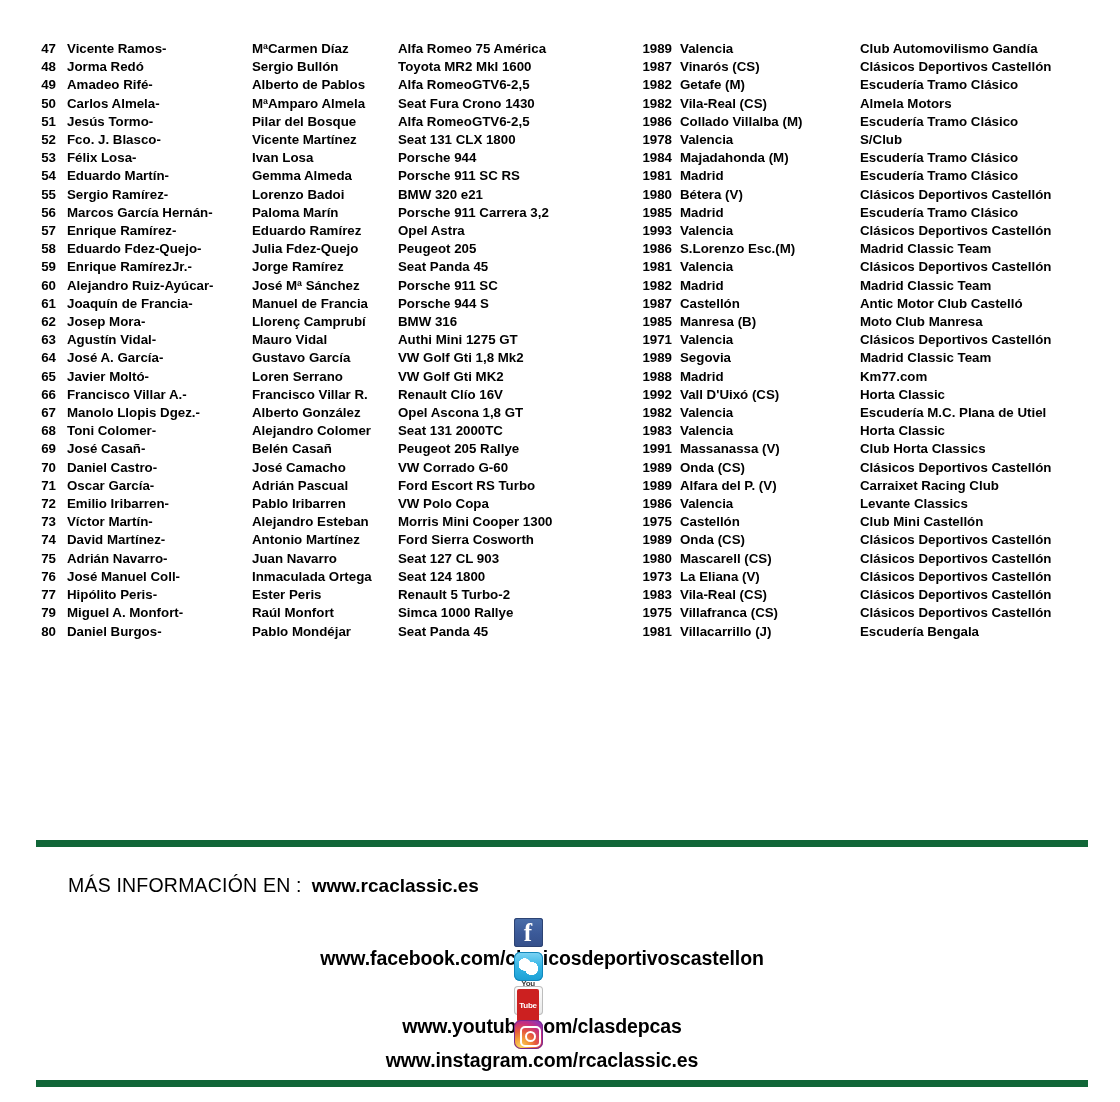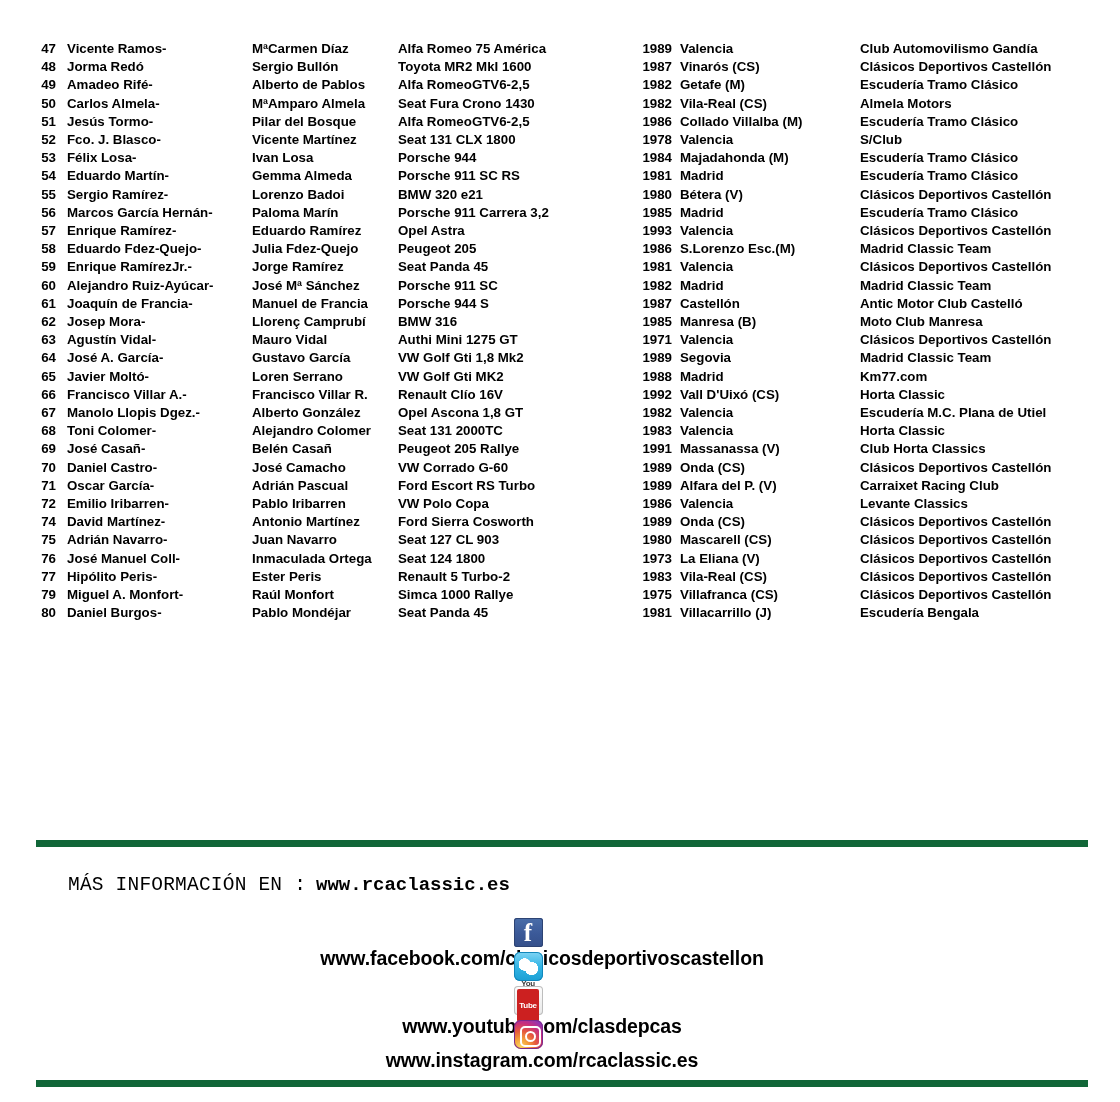--- a/index.html
+++ b/index.html
@@ -66,21 +66,20 @@
   .rule.top    { top: 12px; }
   .rule.bottom { top: 252px; }
 
   .more-info-row {
     position: absolute;
     left: 68px;
     top: 46px;
     display: flex;
     align-items: baseline;
     gap: 10px;
-    font-family: Liberation Mono, monospace;
   }
   .more-info-label {
     font-size: 19.5px;
     font-weight: normal;
     letter-spacing: 0.2px;
   }
   .more-info-url {
     font-size: 19px;
     font-weight: bold;
   }
@@ -483,20 +482,31 @@
         <tr>
           <td class="c-num">72</td>
           <td class="c-gap1"></td>
           <td class="c-driver">Emilio Iribarren-</td>
           <td class="c-codrv">Pablo Iribarren</td>
           <td class="c-car">VW Polo Copa</td>
           <td class="c-year">1986</td>
           <td class="c-gap2"></td>
           <td class="c-city">Valencia</td>
           <td class="c-club">Levante Classics</td>
+        </tr>
+        <tr>
+          <td class="c-num">73</td>
+          <td class="c-gap1"></td>
+          <td class="c-driver">Víctor Martín-</td>
+          <td class="c-codrv">Alejandro Esteban</td>
+          <td class="c-car">Morris Mini Cooper 1300</td>
+          <td class="c-year">1975</td>
+          <td class="c-gap2"></td>
+          <td class="c-city">Castellón</td>
+          <td class="c-club">Club Mini Castellón</td>
         </tr>
         <tr>
           <td class="c-num">74</td>
           <td class="c-gap1"></td>
           <td class="c-driver">David Martínez-</td>
           <td class="c-codrv">Antonio Martínez</td>
           <td class="c-car">Ford Sierra Cosworth</td>
           <td class="c-year">1989</td>
           <td class="c-gap2"></td>
           <td class="c-city">Onda (CS)</td>

